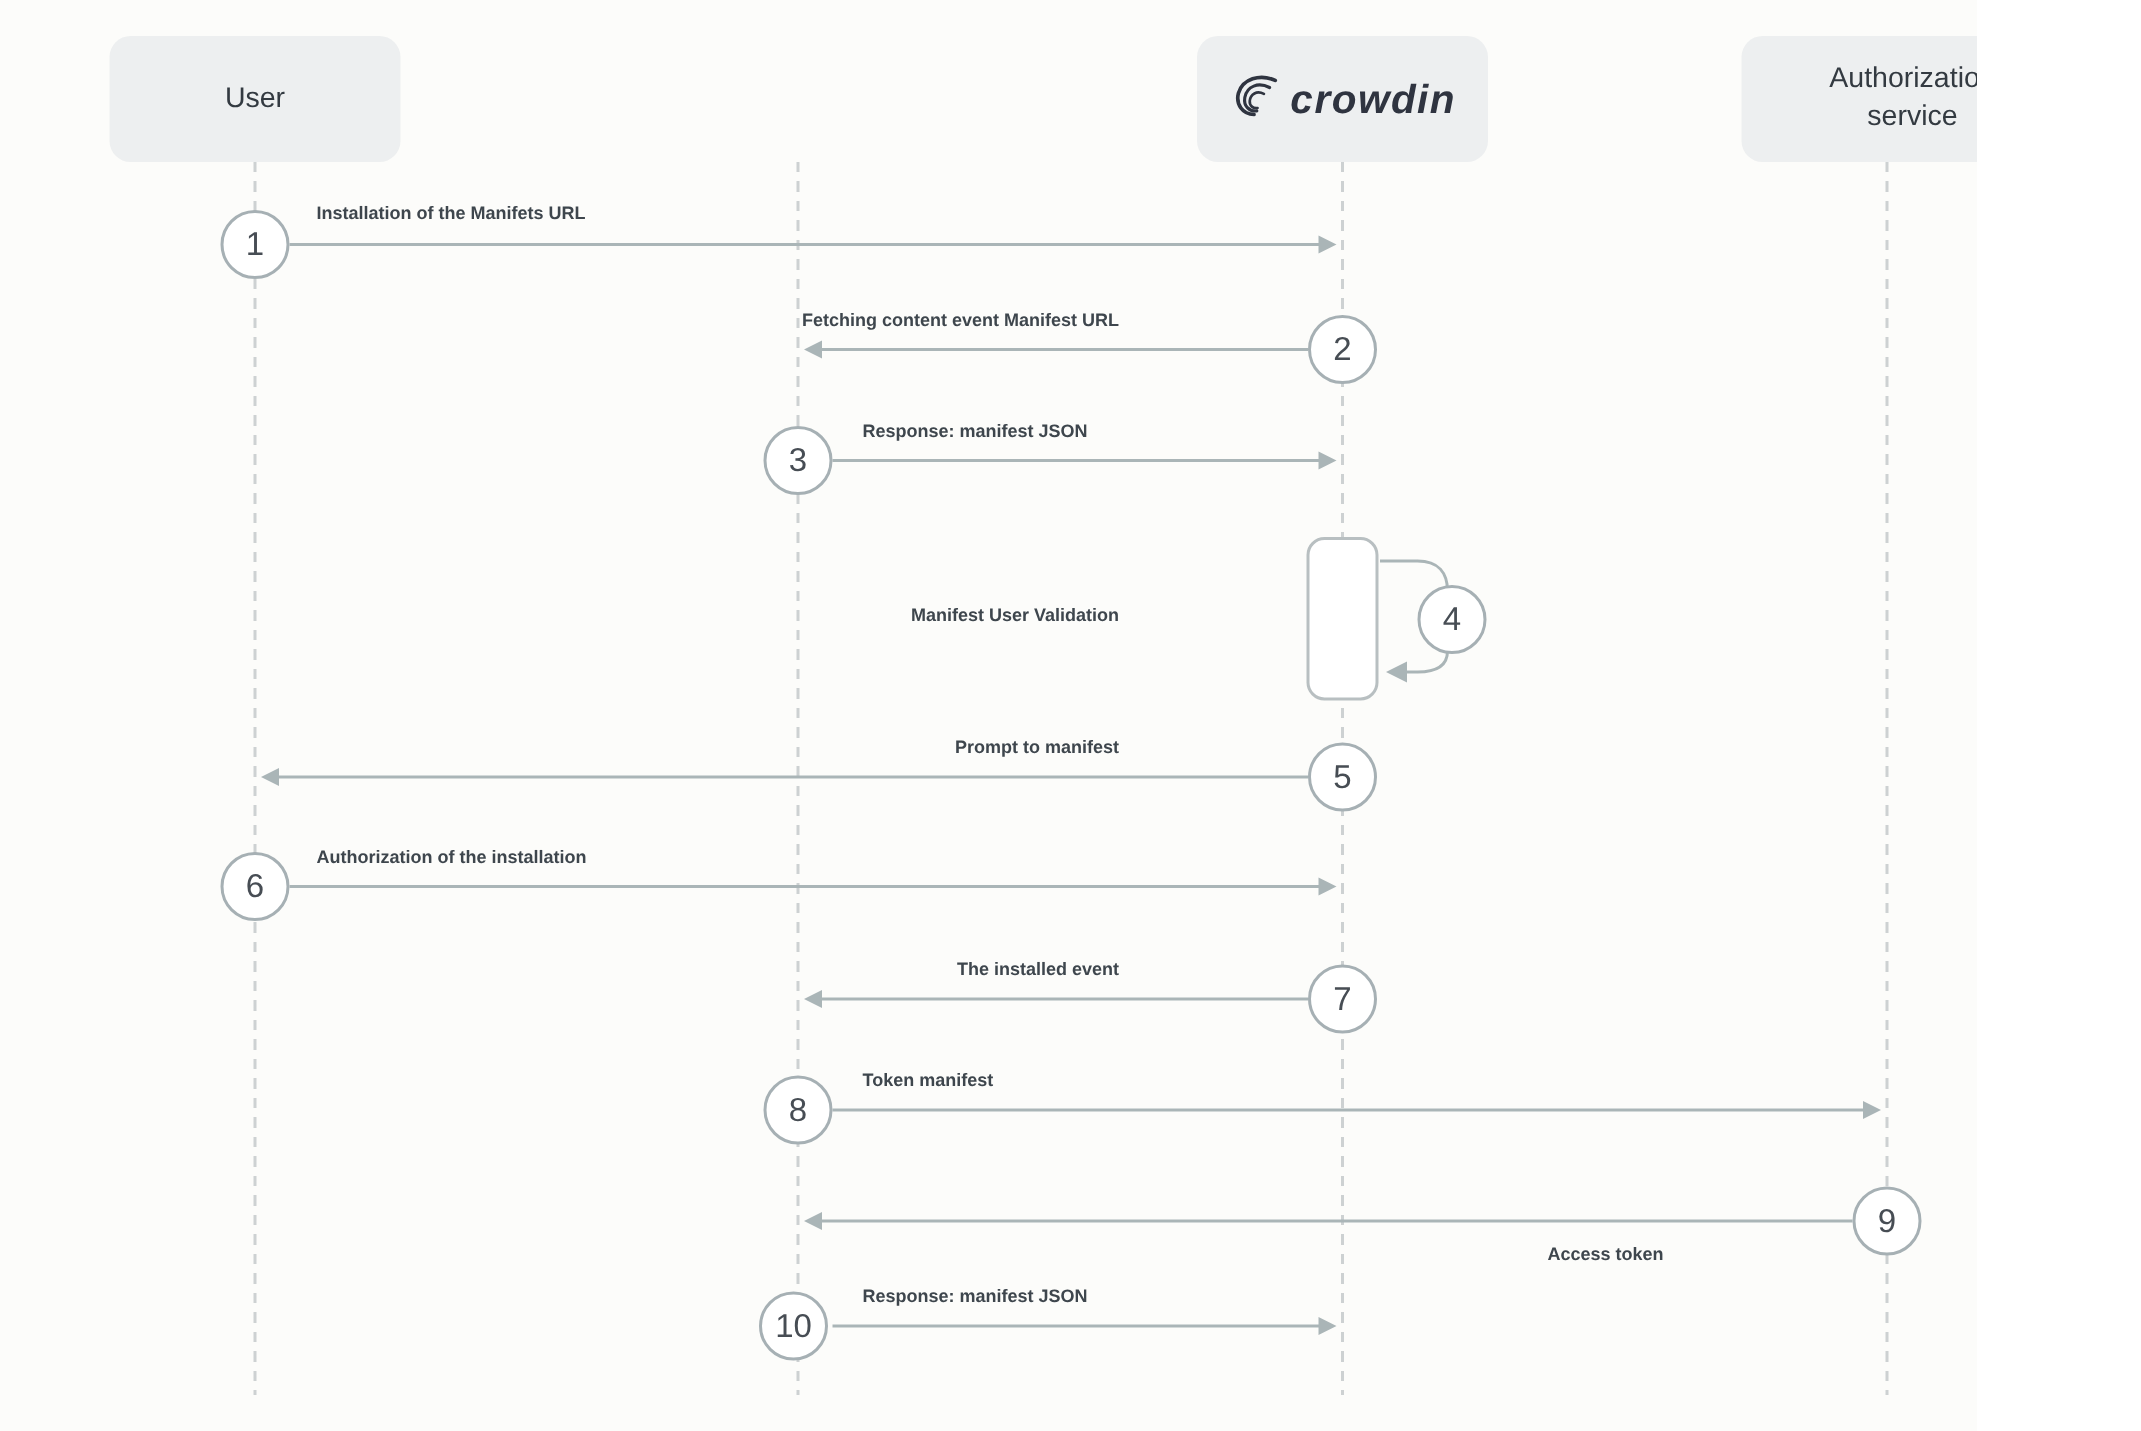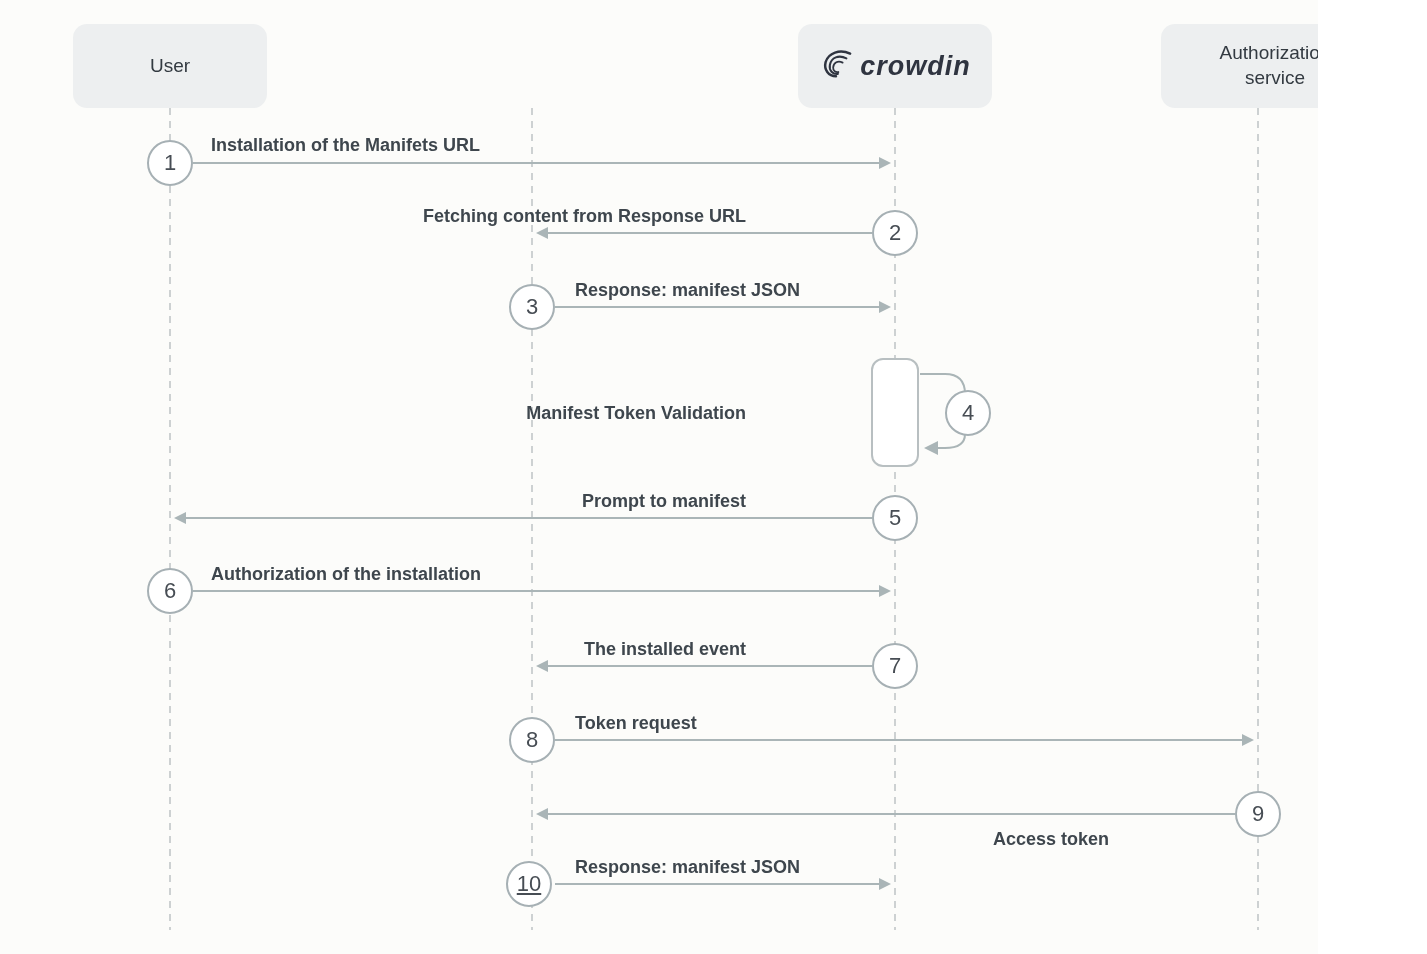--- a/index.html
+++ b/index.html
@@ -51,21 +51,21 @@
     border-left:12px solid #aab5b7;
   }
   .arrow-head-left{
     position:absolute;width:0;height:0;z-index:2;
     border-top:6px solid transparent;
     border-bottom:6px solid transparent;
     border-right:12px solid #aab5b7;
   }
   .msg-label{
     position:absolute;
-    font-size:18px;font-weight:600;color:#3e464d;
+    font-size:12px;font-weight:600;color:#3e464d;
     white-space:nowrap;z-index:2;
   }
   .activation-box{
     position:absolute;
     box-sizing:border-box;
     background:#ffffff;
     border:2px solid #b8bfc1;
     border-radius:12px;
     z-index:2;
   }
@@ -105,31 +105,31 @@
   </div>
   <div class="actor-box" style="left:1161px;justify-content:flex-end;">
     <div class="actor-label">Authorization service</div>
   </div>
 
   <div class="msg-label" style="left:211px;top:135px;">Installation of the Manifets URL</div>
   <div class="arrow-line" style="left:193px;top:162px;width:687px;"></div>
   <div class="arrow-head-right" style="left:879px;top:157px;"></div>
   <div class="step-circle" style="left:147px;top:140px;">1</div>
 
-  <div class="msg-label" style="right:572px;top:206px;">Fetching content from Response URL</div>
+  <div class="msg-label" style="right:572px;top:206px;">Fetching content event Manifest URL</div>
   <div class="arrow-line" style="left:547px;top:232px;width:325px;"></div>
   <div class="arrow-head-left" style="left:536px;top:227px;"></div>
   <div class="step-circle" style="left:872px;top:210px;">2</div>
 
   <div class="msg-label" style="left:575px;top:280px;">Response: manifest JSON</div>
   <div class="arrow-line" style="left:555px;top:306px;width:325px;"></div>
   <div class="arrow-head-right" style="left:879px;top:301px;"></div>
   <div class="step-circle" style="left:509px;top:284px;">3</div>
 
-  <div class="msg-label" style="right:572px;top:403px;">Manifest Token Validation</div>
+  <div class="msg-label" style="right:572px;top:403px;">Manifest User Validation</div>
   <div class="activation-box" style="left:871px;top:358px;width:48px;height:109px;"></div>
   <svg class="self-loop-svg" style="left:915px;top:360px;" width="100" height="110">
     <path d="M5 14 H30 C44 14 50 22 50 34 V74 C50 84 42 88 30 88 H20" fill="none" stroke="#aab5b7" stroke-width="2"></path>
     <polygon points="9,88 23,81 23,95" fill="#aab5b7"></polygon>
   </svg>
   <div class="step-circle" style="left:945px;top:390px;">4</div>
 
   <div class="msg-label" style="right:572px;top:491px;">Prompt to manifest</div>
   <div class="arrow-line" style="left:185px;top:517px;width:687px;"></div>
   <div class="arrow-head-left" style="left:174px;top:512px;"></div>
@@ -138,28 +138,28 @@
   <div class="msg-label" style="left:211px;top:564px;">Authorization of the installation</div>
   <div class="arrow-line" style="left:193px;top:590px;width:687px;"></div>
   <div class="arrow-head-right" style="left:879px;top:585px;"></div>
   <div class="step-circle" style="left:147px;top:568px;">6</div>
 
   <div class="msg-label" style="right:572px;top:639px;">The installed event</div>
   <div class="arrow-line" style="left:547px;top:665px;width:325px;"></div>
   <div class="arrow-head-left" style="left:536px;top:660px;"></div>
   <div class="step-circle" style="left:872px;top:643px;">7</div>
 
-  <div class="msg-label" style="left:575px;top:713px;">Token request</div>
+  <div class="msg-label" style="left:575px;top:713px;">Token manifest</div>
   <div class="arrow-line" style="left:555px;top:739px;width:688px;"></div>
   <div class="arrow-head-right" style="left:1242px;top:734px;"></div>
   <div class="step-circle" style="left:509px;top:717px;">8</div>
 
   <div class="msg-label" style="right:209px;top:787px;margin-top:42px;">Access token</div>
   <div class="arrow-line" style="left:547px;top:813px;width:688px;"></div>
   <div class="arrow-head-left" style="left:536px;top:808px;"></div>
   <div class="step-circle" style="left:1235px;top:791px;">9</div>
 
   <div class="msg-label" style="left:575px;top:857px;">Response: manifest JSON</div>
   <div class="arrow-line" style="left:555px;top:883px;width:325px;"></div>
   <div class="arrow-head-right" style="left:879px;top:878px;"></div>
-  <div class="step-circle" style="left:506px;top:861px;text-decoration:underline;">10</div>
+  <div class="step-circle" style="left:506px;top:861px;">10</div>
 
 </div>
 
 </body></html>

